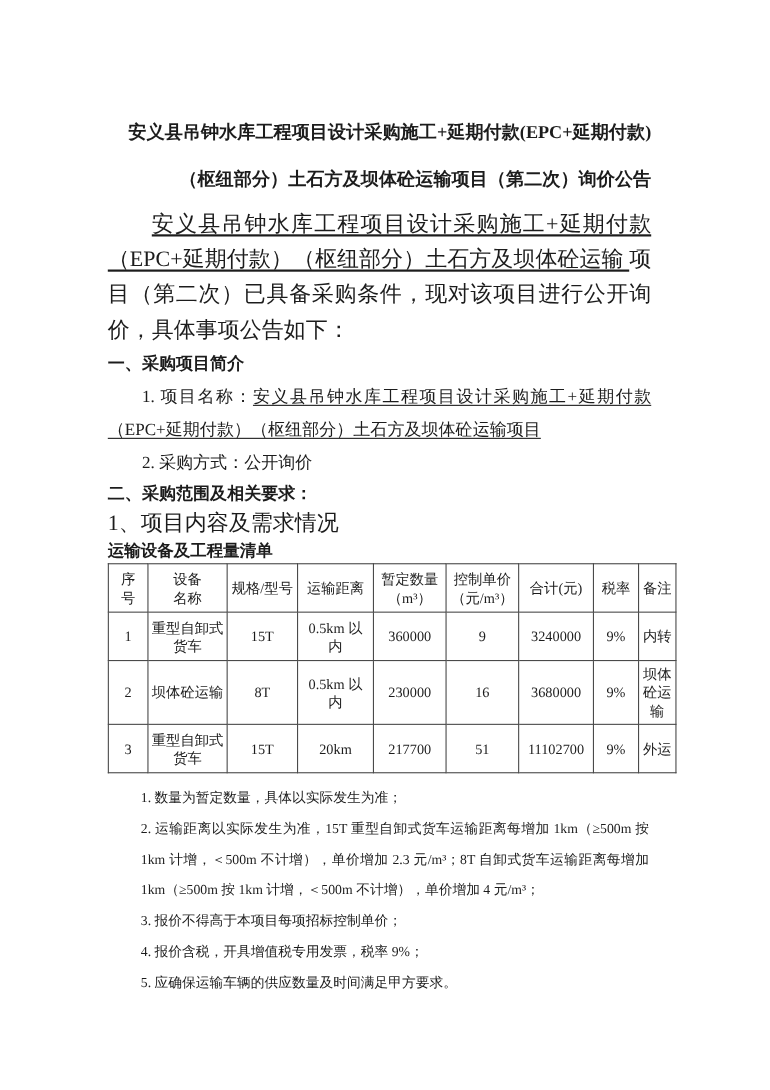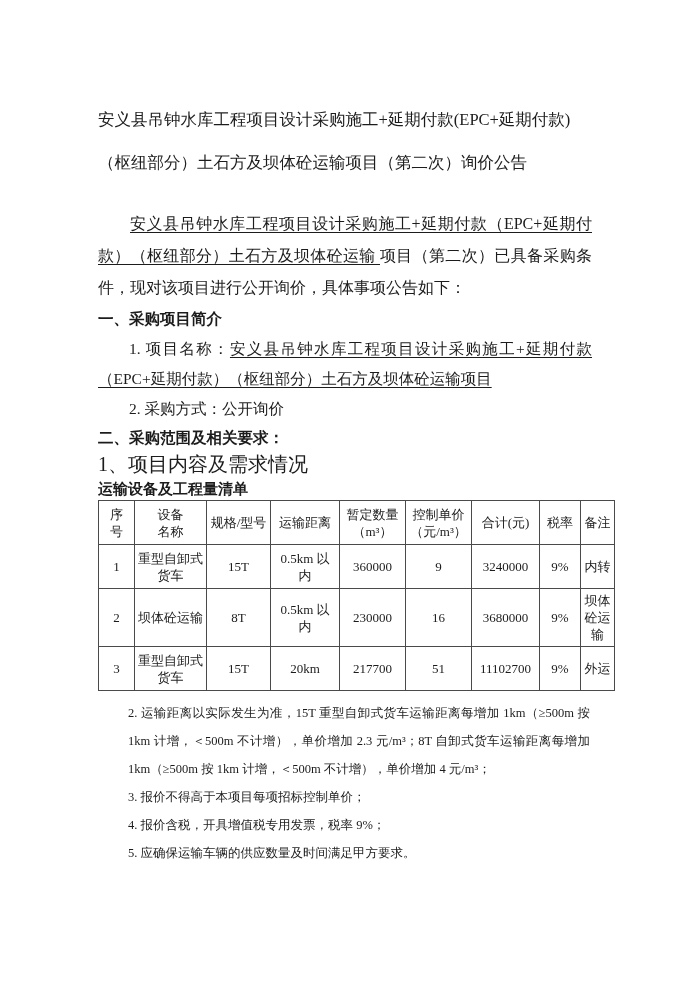--- a/index.html
+++ b/index.html
@@ -13,28 +13,28 @@
     position: relative;
     width: 700px;
     height: 991px;
     background: #ffffff;
     padding: 98px 86px 0 98px;
     overflow: hidden;
   }
   .doc-title {
     width: 494px;
     font-size: 16.5px;
-    font-weight: normal;
+    font-weight: bold;
     line-height: 43px;
-    text-align: left;
+    text-align: right;
   }
   .intro {
     width: 494px;
-    margin-top: 24px;
-    font-size: 16px;
+    margin-top: 4px;
+    font-size: 20px;
     line-height: 32px;
     text-indent: 2em;
     text-align: justify;
   }
   .u { text-decoration: underline; text-underline-offset: 3px; }
   .sec-heading {
     width: 494px;
     font-size: 15.5px;
     font-weight: bold;
     line-height: 30px;
@@ -179,19 +179,20 @@
           <td>217700</td>
           <td>51</td>
           <td>11102700</td>
           <td>9%</td>
           <td>外运</td>
         </tr>
       </tbody>
   </table>
 
   <div class="notes">
+      <div>1. 数量为暂定数量，具体以实际发生为准；</div>
       <div>2. 运输距离以实际发生为准，15T 重型自卸式货车运输距离每增加 1km（≥500m 按 1km 计增，＜500m 不计增），单价增加 2.3 元/m³；8T 自卸式货车运输距离每增加 1km（≥500m 按 1km 计增，＜500m 不计增），单价增加 4 元/m³；</div>
       <div>3. 报价不得高于本项目每项招标控制单价；</div>
       <div>4. 报价含税，开具增值税专用发票，税率 9%；</div>
       <div>5. 应确保运输车辆的供应数量及时间满足甲方要求。</div>
     </div>
 
 </div>
 
 </body></html>

